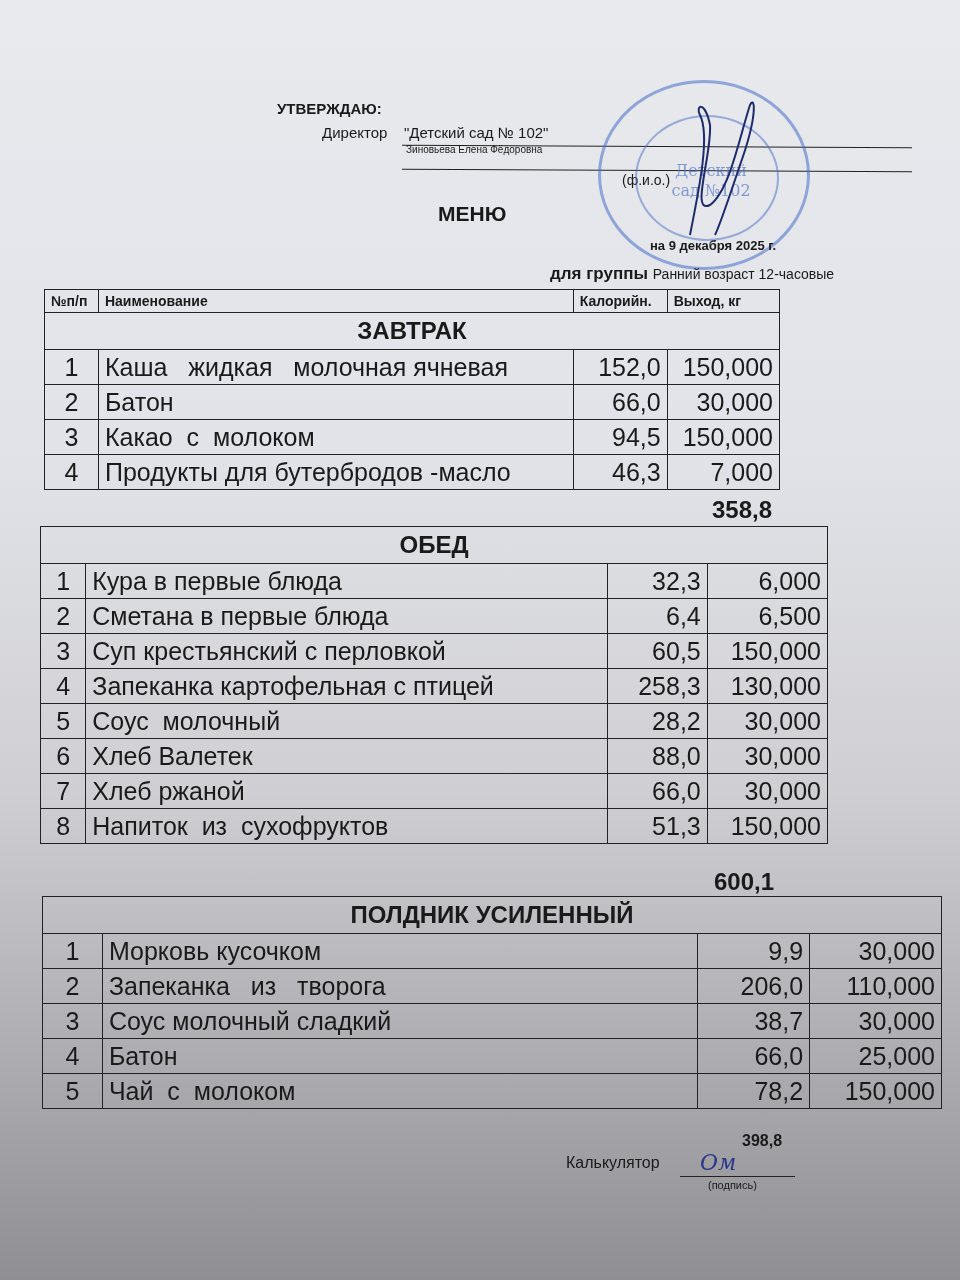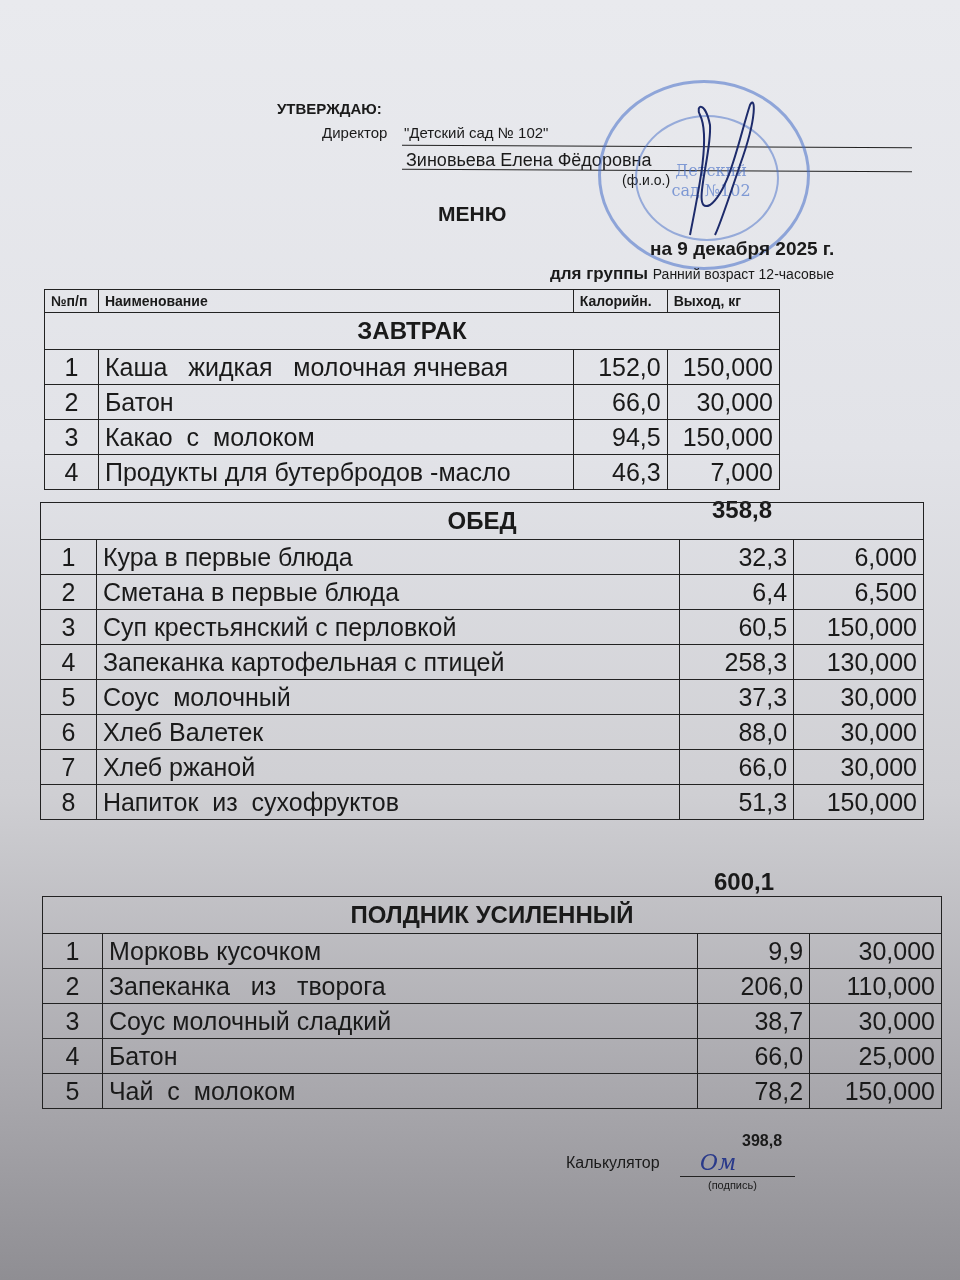--- a/index.html
+++ b/index.html
@@ -6,25 +6,25 @@
   body {
     width:960px; height:1280px; overflow:hidden; position:relative;
     background: linear-gradient(180deg, #e9eaee 0%, #e2e3e8 35%, #cfcfd3 62%, #a9a8ad 85%, #8f8e93 100%);
     font-family: "Liberation Sans", sans-serif; color:#1a1a1a;
   }
   .abs { position:absolute; }
   .approve { left:277px; top:100px; font-size:15px; font-weight:bold; }
   .director-label { left:322px; top:124px; font-size:15px; }
   .org { left:404px; top:124px; font-size:15px; }
   .line1 { left:402px; top:146px; width:510px; height:0; border-top:1.5px solid #222; transform:rotate(0.3deg); }
-  .fio-name { left:406px; top:150px; font-size:18px; }
+  .fio-name { left:406px; top:144px; font-size:10px; }
   .line2 { left:402px; top:170px; width:510px; height:0; border-top:1.5px solid #222; transform:rotate(0.3deg); }
   .fio-label { left:622px; top:172px; font-size:14px; }
   .title { left:438px; top:202px; font-size:21px; font-weight:bold; }
-  .date { left:650px; top:238px; font-size:19px; font-weight:bold; }
+  .date { left:650px; top:238px; font-size:13px; font-weight:bold; }
   .group { left:550px; top:264px; font-size:17px; font-weight:bold; }
   .group span { font-size:14px; font-weight:normal; }
   .stamp {
     left:598px; top:80px; width:212px; height:190px; border-radius:50%;
     border:3px solid rgba(70,110,200,0.55); box-sizing:border-box;
   }
   .stamp::before {
     content:""; position:absolute; left:34px; top:32px; width:140px; height:122px; border-radius:50%;
     border:2px solid rgba(70,110,200,0.5);
   }
@@ -108,21 +108,21 @@
   <tr class="row">
         <td class="n">4</td>
         <td style="white-space:pre">Продукты для бутербродов -масло</td>
         <td class="num">46,3</td>
         <td class="num">7,000</td>
       </tr>
 </tbody>
   </table>
 <div class="abs total" style="left:712px; top:496px;">358,8</div>
 
-<table class="menu" style="left:40px; top:502px; width:884px;">
+<table class="menu" style="left:40px; top:526px; width:788px;">
   <colgroup>
       <col style="width:56px">
       <col style="width:584px">
       <col style="width:114px">
       <col style="width:130px">
     </colgroup>
   <tbody>
       <tr class="sec">
         <td colspan="4">ОБЕД</td>
       </tr>
@@ -146,21 +146,21 @@
       </tr>
   <tr class="row">
         <td class="n">4</td>
         <td style="white-space:pre">Запеканка картофельная с птицей</td>
         <td class="num">258,3</td>
         <td class="num">130,000</td>
       </tr>
   <tr class="row">
         <td class="n">5</td>
         <td style="white-space:pre">Соус  молочный</td>
-        <td class="num">37,3</td>
+        <td class="num">28,2</td>
         <td class="num">30,000</td>
       </tr>
   <tr class="row">
         <td class="n">6</td>
         <td style="white-space:pre">Хлеб Валетек</td>
         <td class="num">88,0</td>
         <td class="num">30,000</td>
       </tr>
   <tr class="row">
         <td class="n">7</td>

